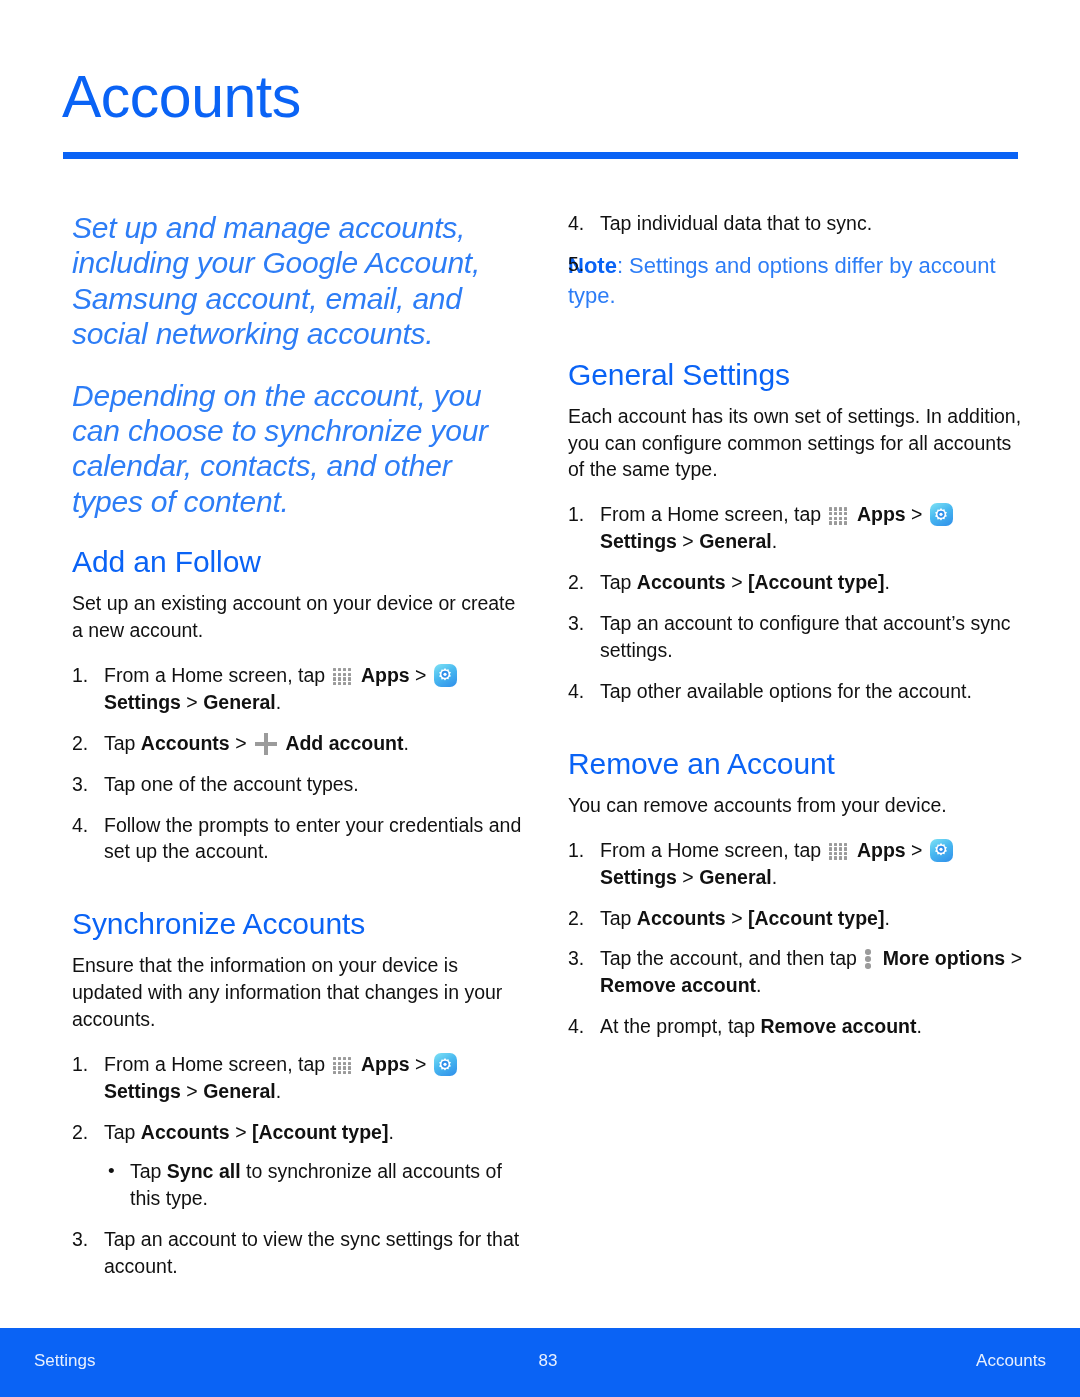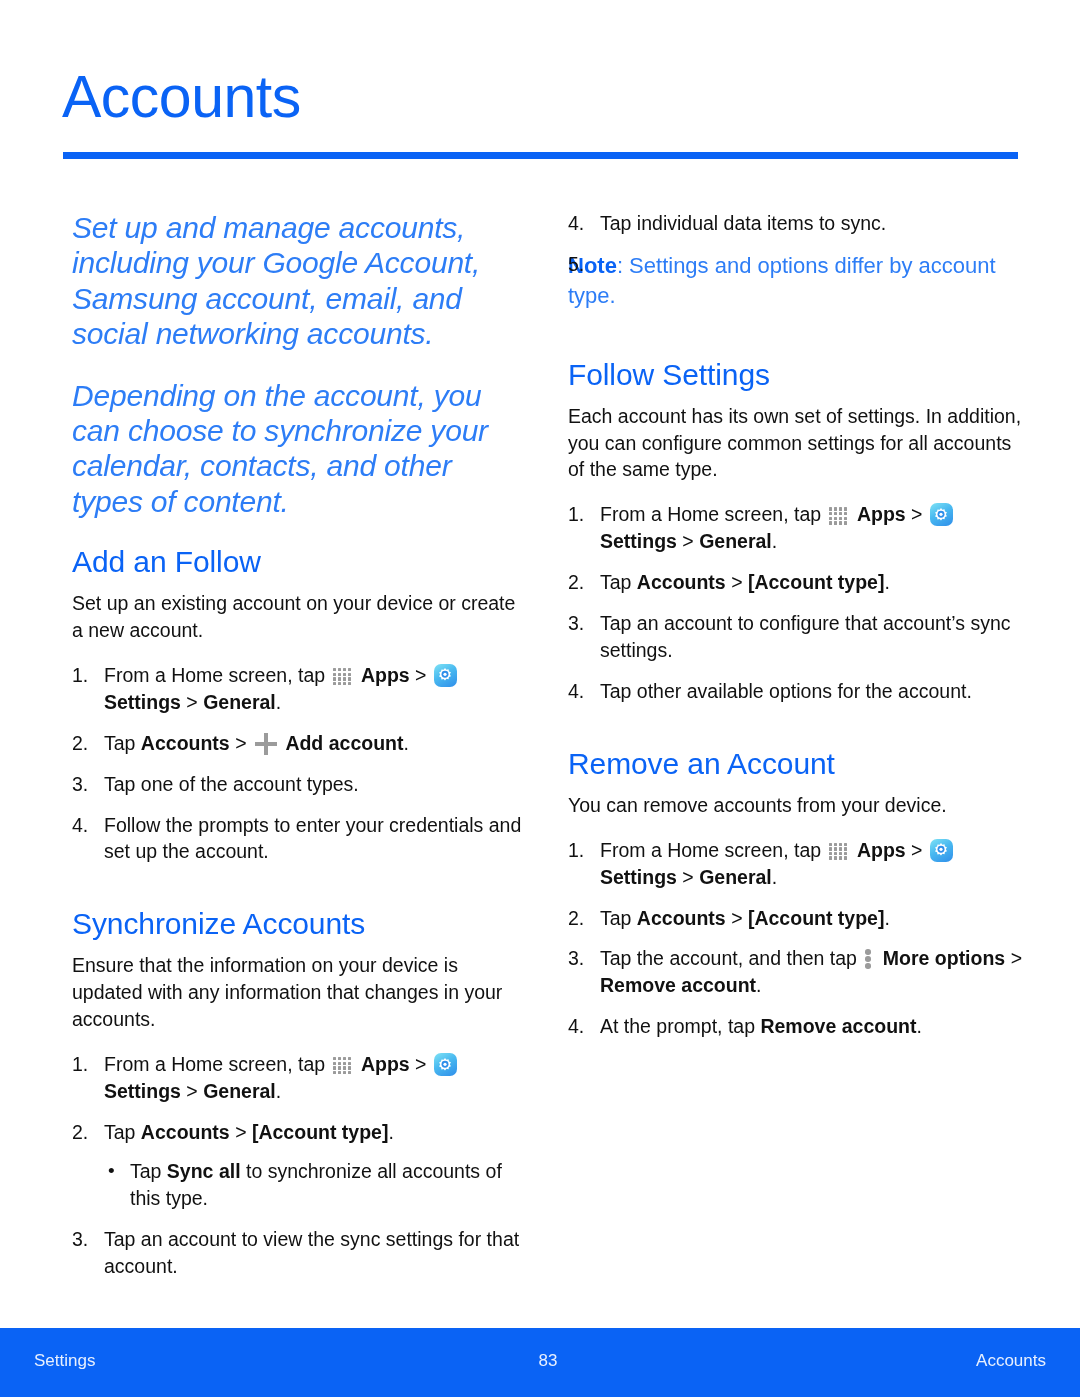--- a/index.html
+++ b/index.html
@@ -267,30 +267,30 @@
               </svg></span> <b>Settings</b> &gt; <b>General</b>.</span></li>
         <li><span class="num">2.</span><span>Tap <b>Accounts</b> &gt; <b>[Account type]</b>.</span><ul class="subbullets">
             <li><span class="dot">•</span><span>Tap <b>Sync all</b> to synchronize all accounts of this type.</span></li>
           </ul></li>
         <li><span class="num">3.</span><span>Tap an account to view the sync settings for that account.</span></li>
       </ol>
   </div>
 
   <div class="col col-right">
     <ol class="steps">
-        <li><span class="num">4.</span><span>Tap individual data items to sync.</span></li>
+        <li><span class="num">4.</span><span>Tap individual data that to sync.</span></li>
         <li><span class="num">5.</span></li>
       </ol>
 
     <p class="note">
       <b>Note</b><span>: Settings and options differ by account type.</span>
     </p>
 
     <div class="spacer-before-heading"></div>
-    <h2 class="section-heading">Follow Settings</h2>
+    <h2 class="section-heading">General Settings</h2>
     <p class="body-text">Each account has its own set of settings. In addition, you can configure common settings for all accounts of the same type.</p>
     <ol class="steps">
         <li><span class="num">1.</span><span>From a Home screen, tap <span class="apps-icon icon-inline"><i style="left: 0px; top: 2px;"></i><i style="left: 5.2px; top: 2px;"></i><i style="left: 10.4px; top: 2px;"></i><i style="left: 15.6px; top: 2px;"></i><i style="left: 0px; top: 6.6px;"></i><i style="left: 5.2px; top: 6.6px;"></i><i style="left: 10.4px; top: 6.6px;"></i><i style="left: 15.6px; top: 6.6px;"></i><i style="left: 0px; top: 11.2px;"></i><i style="left: 5.2px; top: 11.2px;"></i><i style="left: 10.4px; top: 11.2px;"></i><i style="left: 15.6px; top: 11.2px;"></i><i style="left: 0px; top: 15.8px;"></i><i style="left: 5.2px; top: 15.8px;"></i><i style="left: 10.4px; top: 15.8px;"></i><i style="left: 15.6px; top: 15.8px;"></i></span> <b>Apps</b> &gt; <span class="settings-icon icon-inline"><svg class="gear" viewBox="0 0 24 24" xmlns="http://www.w3.org/2000/svg">
                 <path fill="#ffffff" d="M12 1.6l2.1 2.5 3.2-.7.6 3.2 3 1.3-1.6 2.9 1.6 2.9-3 1.3-.6 3.2-3.2-.7L12 20.4l-2.1-2.5-3.2.7-.6-3.2-3-1.3L4.7 11 3.1 8.1l3-1.3.6-3.2 3.2.7z"></path>
                 <circle cx="12" cy="11" r="5.2" fill="#2f8eea"></circle>
                 <circle cx="12" cy="11" r="2.4" fill="#ffffff"></circle>
               </svg></span> <b>Settings</b> &gt; <b>General</b>.</span></li>
         <li><span class="num">2.</span><span>Tap <b>Accounts</b> &gt; <b>[Account type]</b>.</span></li>
         <li><span class="num">3.</span><span>Tap an account to configure that account’s sync settings.</span></li>
         <li><span class="num">4.</span><span>Tap other available options for the account.</span></li>

